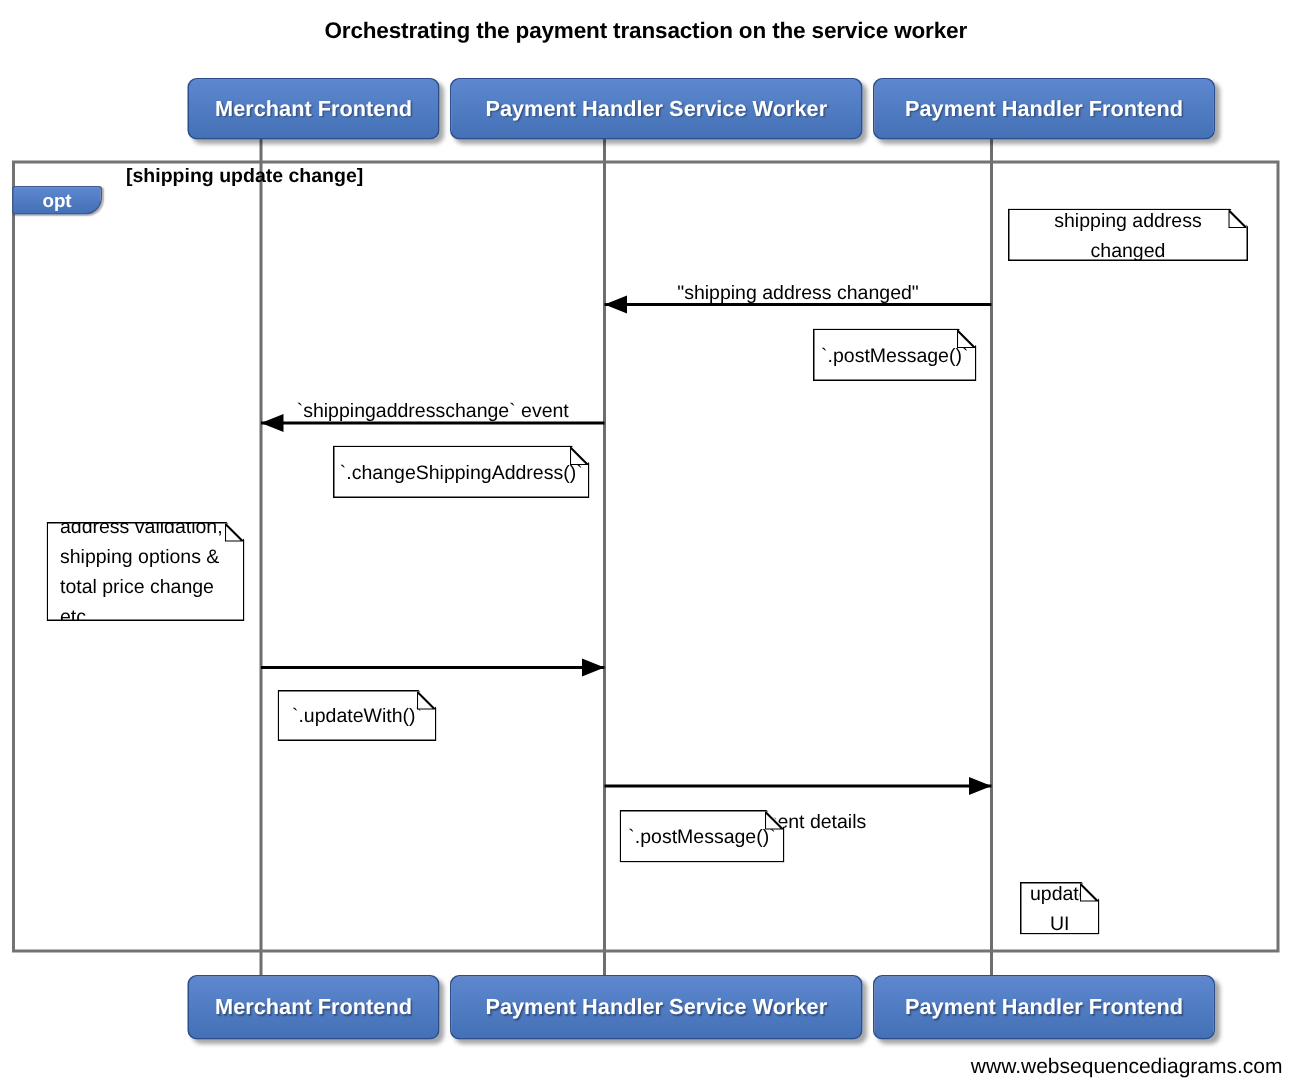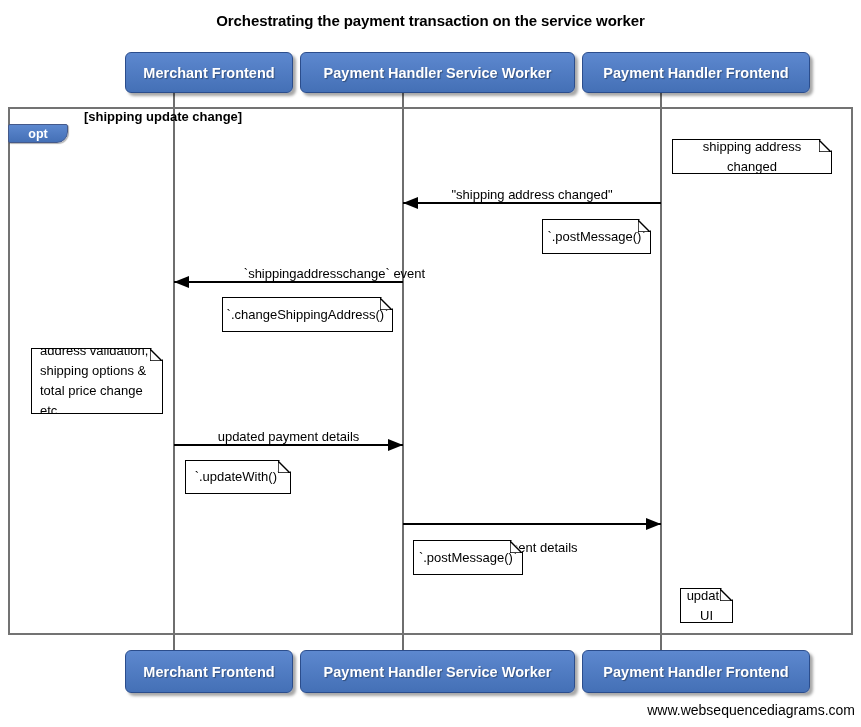--- a/index.html
+++ b/index.html
@@ -89,21 +89,21 @@
   <div class="msg-line" style="left:403px;top:202px;width:258px;"></div>
   <div class="arrow-head left" style="left:403px;top:197px;"></div>
 
   <div class="note center" style="left:542px;top:219px;width:109px;height:35px;">
     <svg class="fold" viewBox="0 0 12 12">
         <path d="M0,0 L12,12 L0,12 Z" fill="#ffffff" stroke="#000000" stroke-width="1.4"></path>
       </svg>
     <span>`.postMessage()`</span>
   </div>
 
-  <div class="msg-label" style="left:174px;top:266px;width:229px;padding-left:46px;">`shippingaddresschange` event</div>
+  <div class="msg-label" style="left:174px;top:266px;width:229px;">`shippingaddresschange` event</div>
   <div class="msg-line" style="left:174px;top:281px;width:229px;"></div>
   <div class="arrow-head left" style="left:174px;top:276px;"></div>
 
   <div class="note" style="left:31px;top:348px;width:132px;height:66px;">
     <svg class="fold" viewBox="0 0 12 12">
         <path d="M0,0 L12,12 L0,12 Z" fill="#ffffff" stroke="#000000" stroke-width="1.4"></path>
       </svg>
     <span>address validation,
 shipping options &amp;
 total price change etc</span>
@@ -116,21 +116,20 @@
     <span>`.changeShippingAddress()`</span>
   </div>
 
   <div class="note center" style="left:672px;top:139px;width:160px;height:35px;">
     <svg class="fold" viewBox="0 0 12 12">
         <path d="M0,0 L12,12 L0,12 Z" fill="#ffffff" stroke="#000000" stroke-width="1.4"></path>
       </svg>
     <span>shipping address changed</span>
   </div>
 
-  <div class="msg-label" style="left:174px;top:429px;width:229px;">updated payment details</div>
   <div class="msg-line" style="left:174px;top:444px;width:229px;"></div>
   <div class="arrow-head right" style="left:388px;top:439px;"></div>
 
   <div class="note center" style="left:185px;top:460px;width:106px;height:34px;">
     <svg class="fold" viewBox="0 0 12 12">
         <path d="M0,0 L12,12 L0,12 Z" fill="#ffffff" stroke="#000000" stroke-width="1.4"></path>
       </svg>
     <span>`.updateWith()`</span>
   </div>
 

